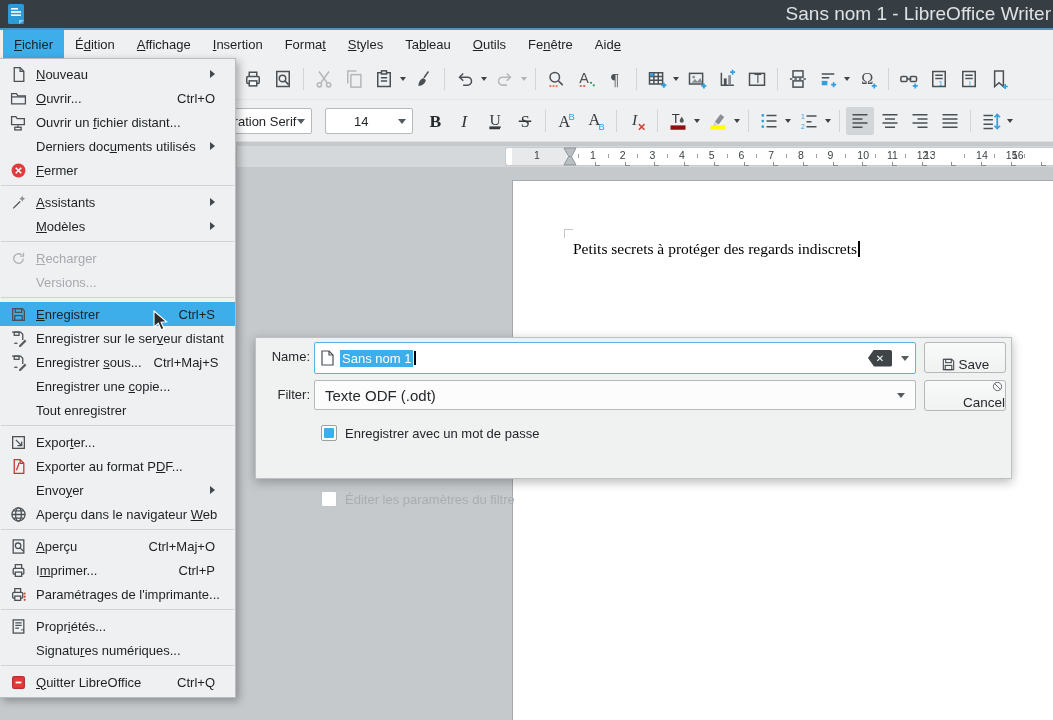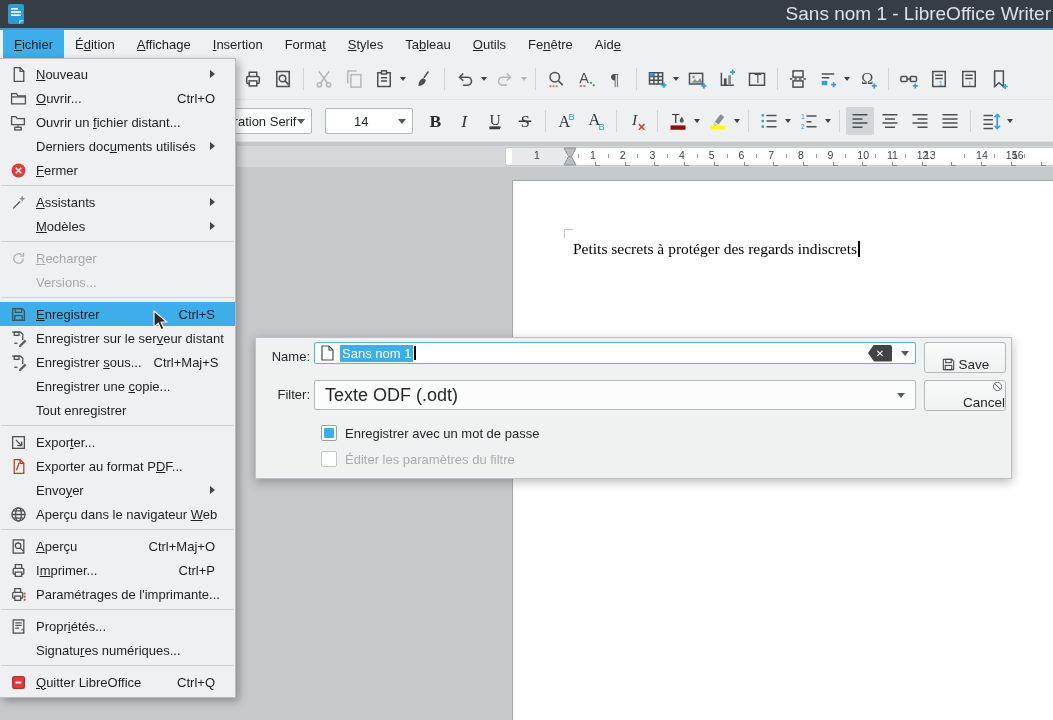--- a/index.html
+++ b/index.html
@@ -52,33 +52,33 @@
   .fm-item .fm-right { margin-left:auto; font-size:13px; color:#1d2124; padding-left:12px; }
   .fm-item.hl { background:#3daee9; }
   .fm-item.disabled, .fm-item.disabled .fm-right { color:#a6aaae; }
   .fm-item.disabled .fm-ic { opacity:.4; }
   .fm-sep { height:1px; background:#cfd2d4; margin:3px 1px 4px 1px; }
   .subarrow { margin-left:auto; width:0; height:0; border-top:4px solid transparent; border-bottom:4px solid transparent; border-left:5px solid #41464b; }
 
   
   #dialog { position:absolute; left:255px; top:337px; width:757px; height:142px; background:#f0f1f1; border:1px solid #bec1c3; box-shadow:0 3px 10px rgba(0,0,0,.28); z-index:40; }
   .dlg-label { position:absolute; left:6px; width:48px; text-align:right; font-size:13px; color:#26292c; }
-  #name-field { position:absolute; left:58px; top:4px; width:602px; height:22px; background:#fff; border:1px solid #58b3e5; border-radius:2px; display:flex; align-items:center; padding:0 6px; }
+  #name-field { position:absolute; left:58px; top:4px; width:602px; height:32px; background:#fff; border:1px solid #58b3e5; border-radius:2px; display:flex; align-items:center; padding:0 6px; }
   #name-field .file-ic { width:13px; height:16px; margin-right:6px; flex:none; }
   .sel-text { background:#3daee9; color:#fff; font-size:13px; padding:1px 2px; }
   .clear-btn { margin-left:auto; width:24px; height:17px; background:#3f4447; border-radius:2px; clip-path:polygon(6px 0,100% 0,100% 100%,6px 100%,0 50%); color:#fff; font-size:10px; display:flex; align-items:center; justify-content:center; }
   #name-field .chev, #filter-field .chev { width:0; height:0; border-left:4px solid transparent; border-right:4px solid transparent; border-top:5px solid #555a5e; margin-left:9px; }
-  #filter-field { position:absolute; left:58px; top:42px; width:602px; height:30px; background:#fcfcfc; border:1px solid #b6babd; border-radius:2px; display:flex; align-items:center; padding:0 10px; font-size:18px; color:#26292c; }
+  #filter-field { position:absolute; left:58px; top:42px; width:602px; height:30px; background:#fcfcfc; border:1px solid #b6babd; border-radius:2px; display:flex; align-items:center; padding:0 10px; font-size:15px; color:#26292c; }
   #filter-field .val { flex:1; }
   .dlg-btn { position:absolute; left:668px; width:82px; height:31px; background:linear-gradient(#f9fafa,#f0f1f1); border:1px solid #b4b8bb; border-radius:3px; display:flex; align-items:flex-end; justify-content:center; gap:3px; font-size:13.5px; color:#26292c; }
   .dlg-btn svg { width:15px; height:15px; }
   .cbx-row { position:absolute; left:65px; display:flex; align-items:center; gap:8px; font-size:13px; color:#232629; }
   .cbx { width:16px; height:16px; background:#fff; border:1px solid #9aa0a4; border-radius:2px; display:flex; align-items:center; justify-content:center; }
   .cbx .fill { width:10px; height:10px; background:#3daee9; border-radius:1px; }
-  .cbx-row.disabled { color:#a9adb0; }
+  .cbx-row.disabled { color:#a9adb0;margin-top:40px; }
   .cbx-row.disabled .cbx { border-color:#c3c7c9; }
 
   
   #cursor { position:absolute; left:152px; top:310px; z-index:100; }
 
   svg.ic { stroke:#4b5055; fill:none; stroke-width:1.2; }
   u { text-decoration:underline; }
 </style>
 </head>
 <body>

